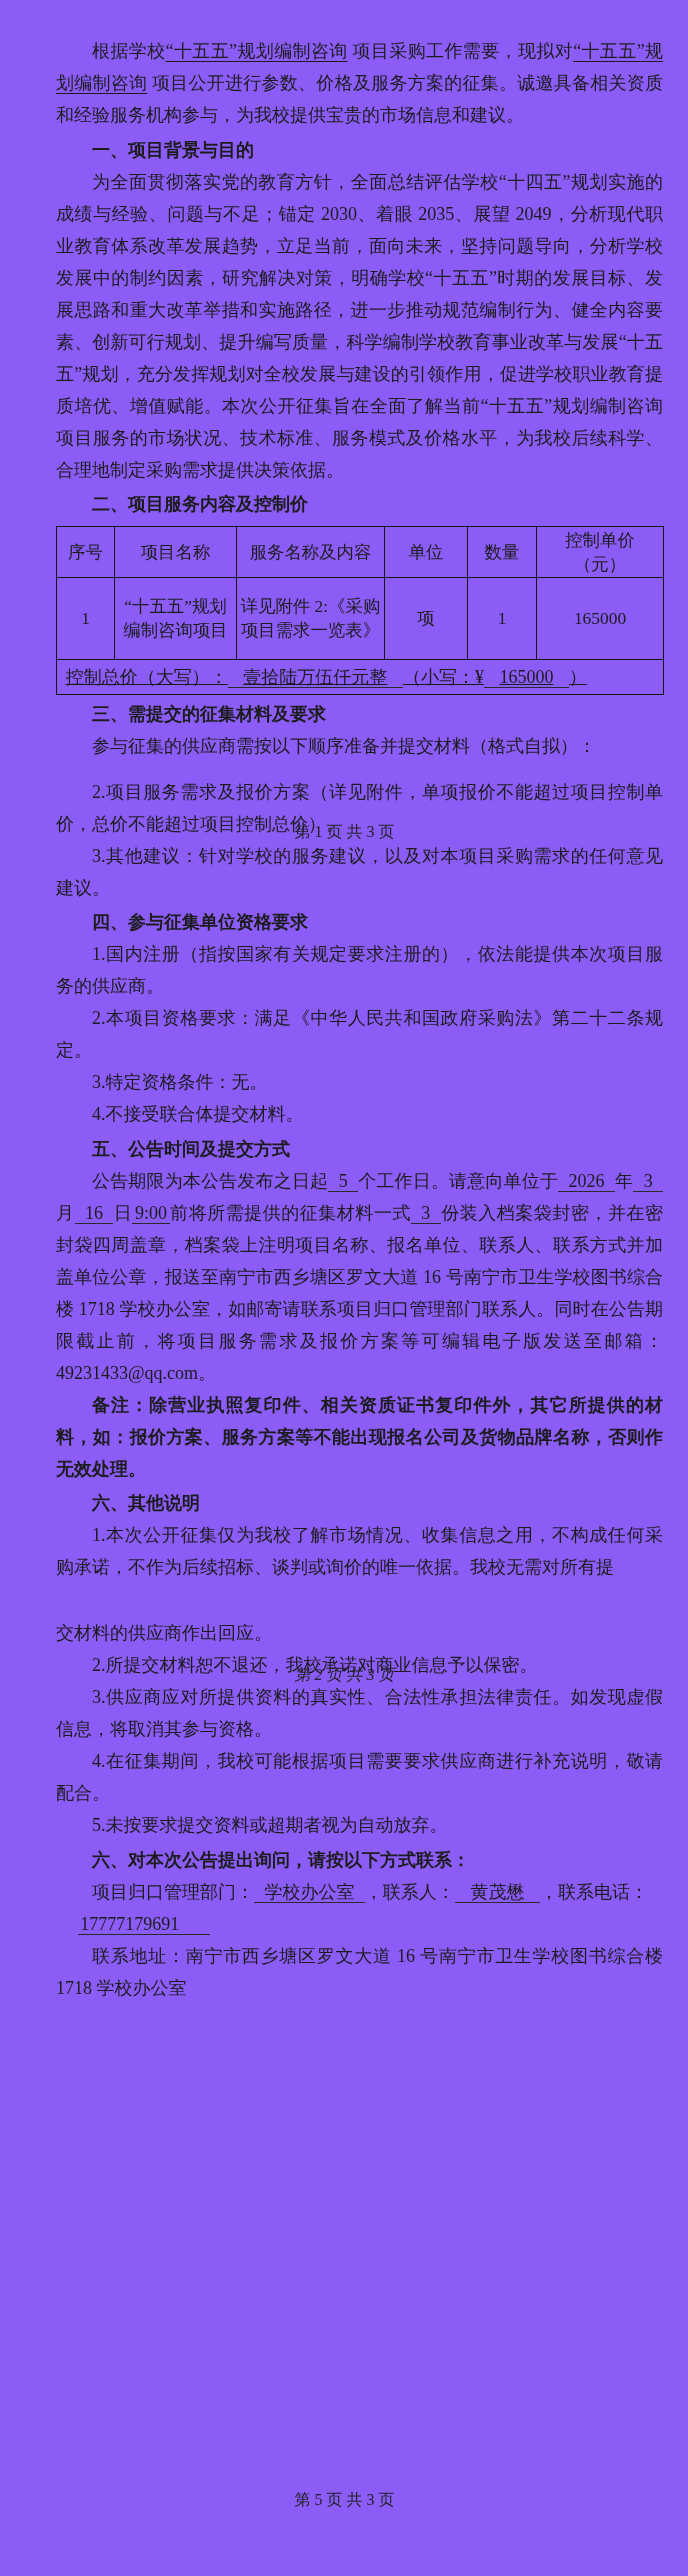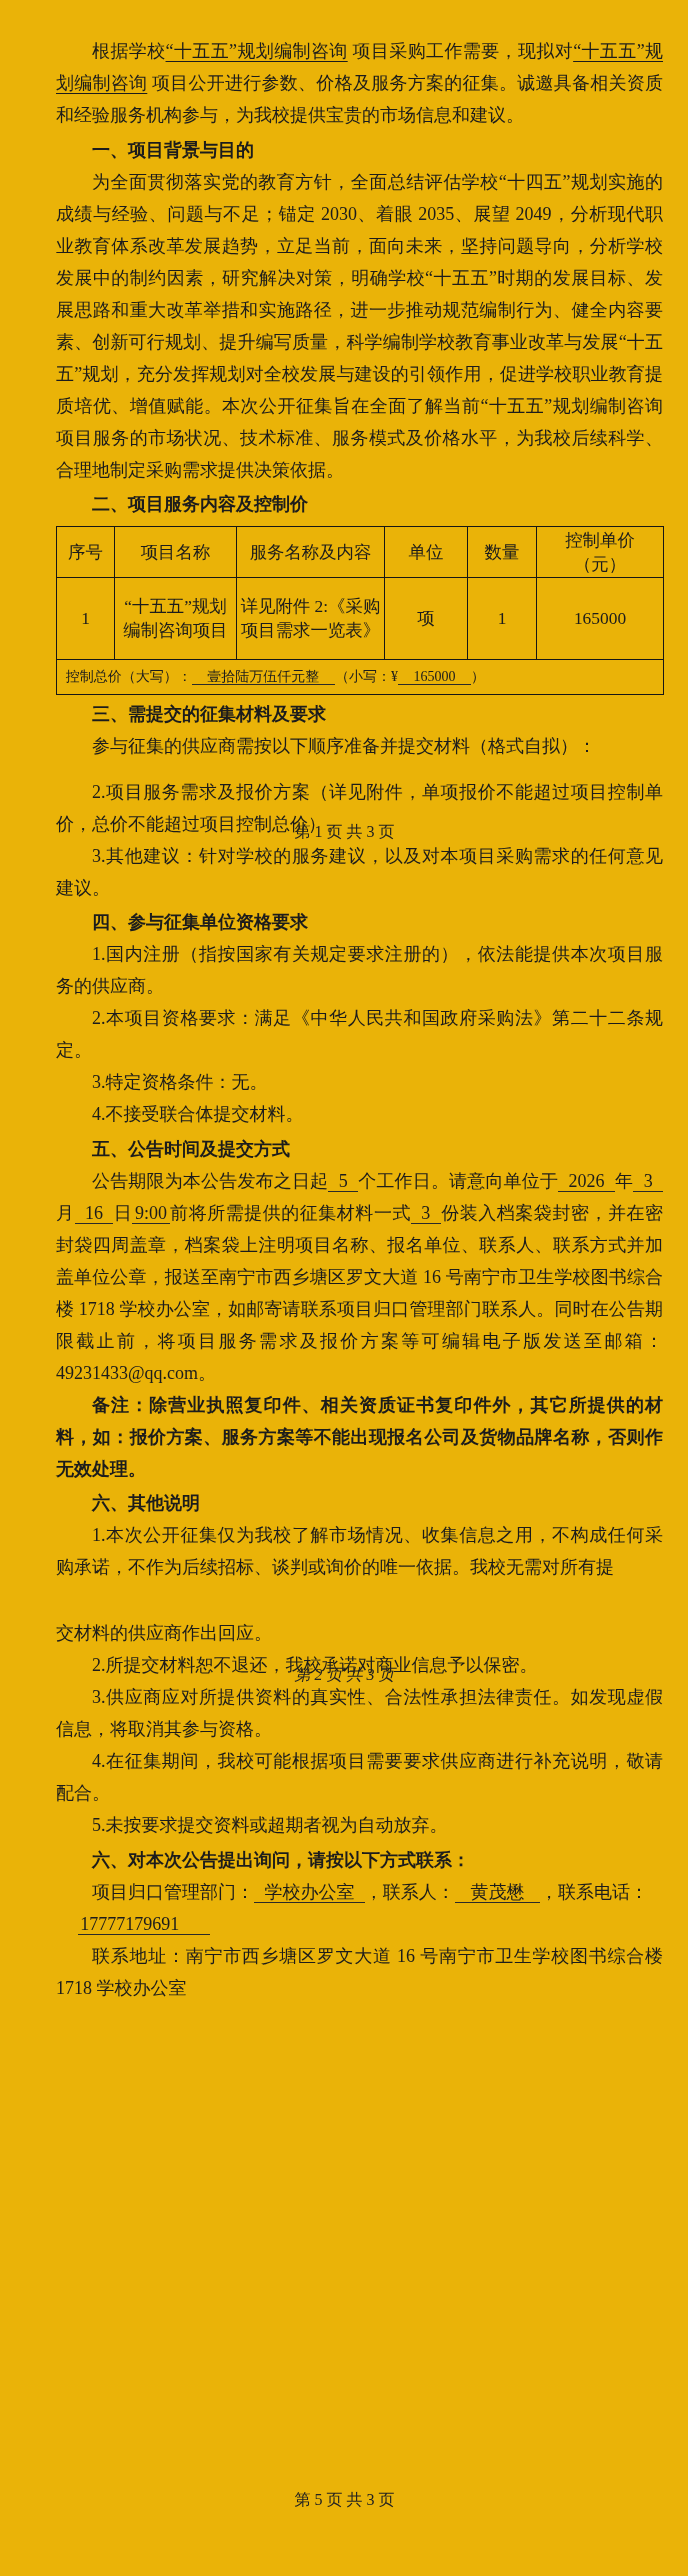--- a/index.html
+++ b/index.html
@@ -2,21 +2,21 @@
 <html style="font-size:14px"><head>
 <meta charset="utf-8">
 <style>
   * { margin: 0; padding: 0; box-sizing: border-box; }
   html, body { background: #ffffff; }
   .page {
     position: relative;
     width: 689px;
     height: 2576px;
     margin: 0 auto;
-    background: #eab308;
+    background: #8b5cf6;
     color: #1c1c1c;
     font-family: "Liberation Serif", serif;
     font-size: 18px;
     line-height: 32px;
     padding: 35px 26px 0 56px;
     overflow: hidden;
   }
   .para { text-align: justify; text-indent: 2em; }
   .noindent { text-indent: 0; }
   .heading { font-weight: bold; margin-top: 2.6px; }
@@ -43,21 +43,22 @@
     vertical-align: middle;
     font-weight: normal;
     padding: 0.9px 3.5px;
   }
   tr.trow-head th { height: 26px; }
   tr.trow-data td { height: 82px; }
   tr.trow-total td {
     height: 35px;
     text-align: left;
     padding-left: 8.7px;
-    font-size: 14px;
+    font-size: 18px;
+    text-decoration: underline;
   }
 
   .pagefooter {
     position: absolute;
     left: 0;
     right: 0;
     text-align: center;
     font-size: 16px;
     line-height: 14px;
     color: #222222;

